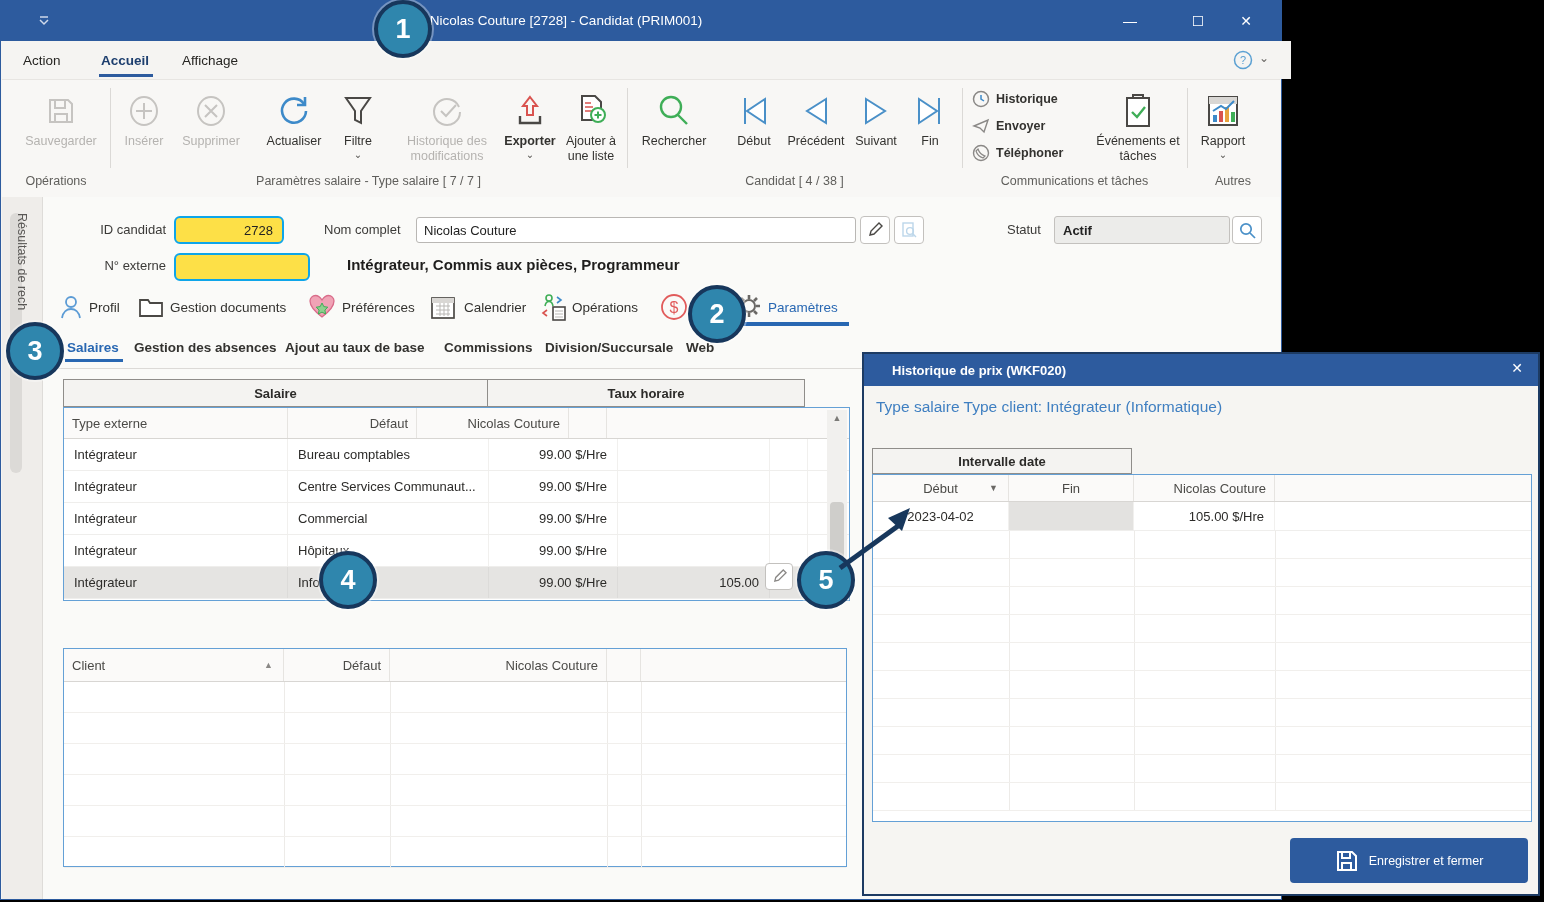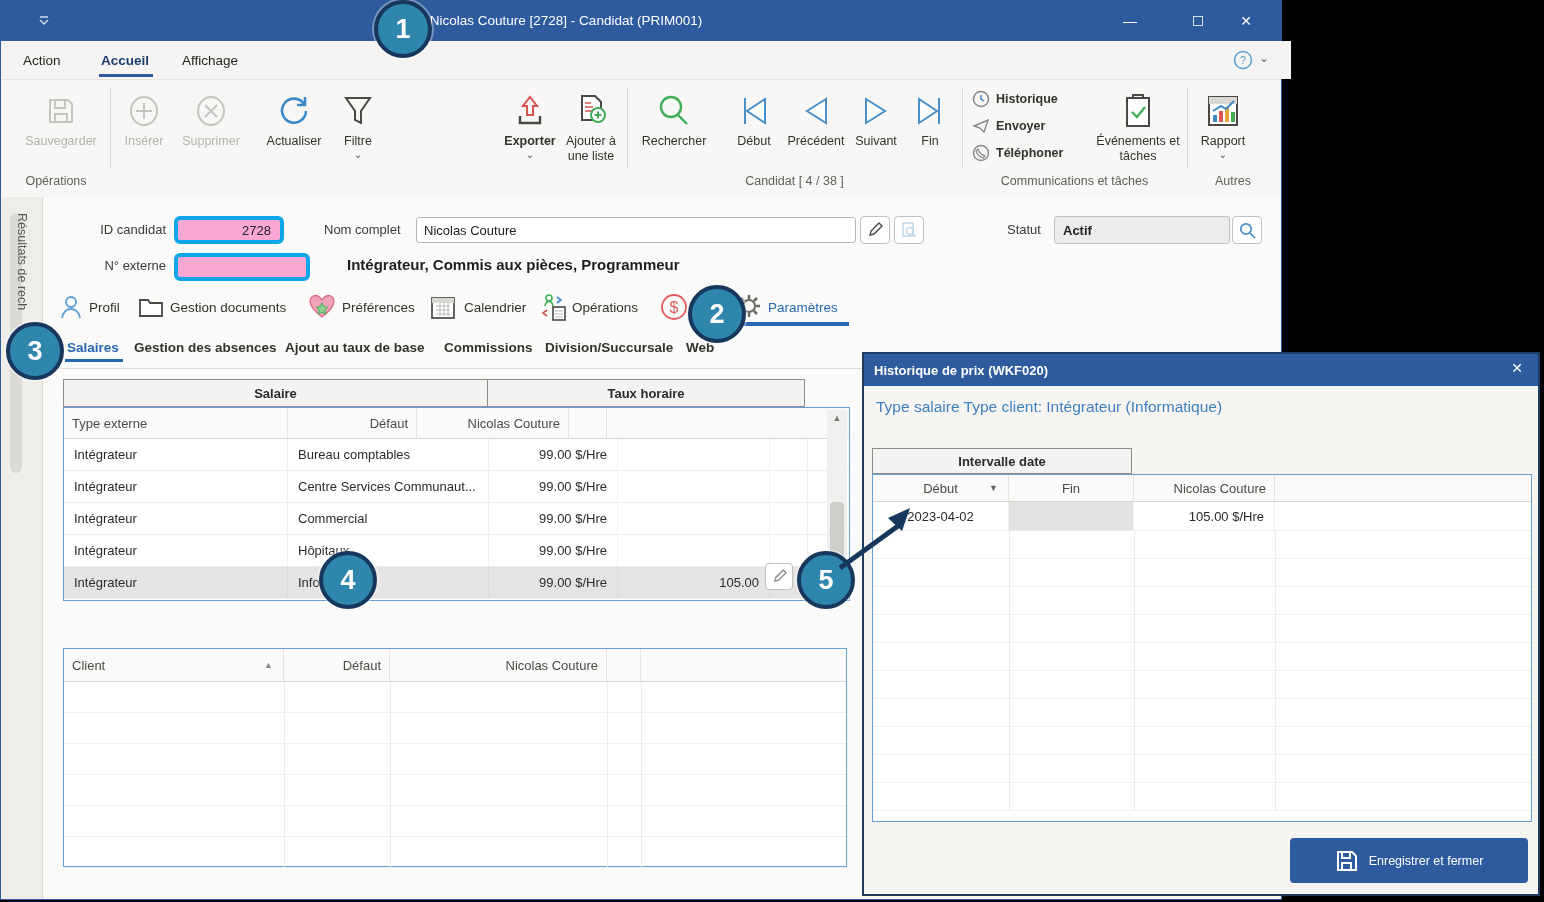--- a/index.html
+++ b/index.html
@@ -25,21 +25,21 @@
   .bigbtn.dis{color:#b5b3b0;}
   .chev{font-size:10px;color:#55534f;line-height:10px;margin-top:1px;}
   .smbtn{display:flex;align-items:center;gap:6px;font-size:12.5px;color:#33322f;}
   
   #content{left:1px;top:196px;width:1278px;height:702px;background:#fafaf8;}
   #sidestrip{left:0;top:0;width:40px;height:702px;background:#efedea;border-right:1px solid #dedcd9;}
   #sidescroll{left:8px;top:16px;width:12px;height:260px;background:#dcdad7;border-radius:6px;}
   #sidelabel{left:13px;top:16px;writing-mode:vertical-rl;font-size:12.5px;color:#5a5856;}
   .flabel{font-size:13px;color:#3b3a38;}
   .field{box-sizing:border-box;font-size:13px;color:#222;display:flex;align-items:center;}
-  .field.blue{border:4px solid #0ea5e9;border-radius:6px;background:#f9a8d4;}
+  .field.blue{border:2px solid #0ea5e9;border-radius:6px;background:#fde047;}
   .field.gray{border:1px solid #c3c1be;border-radius:3px;background:#ececea;}
   .field.white{border:1px solid #b9b7b4;border-radius:3px;background:#fff;}
   .minibtn{box-sizing:border-box;background:#fff;border:1px solid #c3c1be;border-radius:4px;display:flex;align-items:center;justify-content:center;}
   .tablbl{font-size:13.5px;color:#33322f;}
   .tablbl.active{color:#2867b2;}
   .subtab{font-size:13.5px;color:#33322f;font-weight:bold;}
   .subtab.active{color:#2867b2;}
   
   .ghead{box-sizing:border-box;background:#f4f3f1;border:1px solid #8f8d8a;font-weight:bold;font-size:13px;color:#2c2b29;
          display:flex;align-items:center;justify-content:center;text-align:right;}
@@ -56,21 +56,21 @@
   .drow.selected .cell{border-right-color:#dcdbd9;}
   .muted{color:#8f8e8b;}
   .erow{box-sizing:border-box;border-bottom:1px solid #f1efec;}
   
   .sbar{background:#f1f0ee;}
   .sthumb{background:#cfcecb;border-radius:4px;}
   .sarrow{color:#7b7a77;font-size:9px;text-align:center;line-height:16px;}
   
   #dialog{left:862px;top:352px;width:678px;height:544px;background:#f6f5f2;border:2px solid #1d3b63;box-sizing:border-box;}
   #dlg-titlebar{left:0;top:0;width:674px;height:32px;background:#2d5b9e;display:flex;align-items:center;}
-  #dlg-title{padding-left:10px;color:#fff;font-size:13px;font-weight:bold;}
+  #dlg-title{padding-left:28px;color:#fff;font-size:13px;font-weight:bold;}
   #dlg-close{position:absolute;right:10px;top:6px;width:22px;height:20px;color:#fff;font-size:14px;text-align:center;}
   #dlg-heading{left:12px;top:44px;font-size:15.5px;color:#3f7fc1;}
   .dlgbtn{box-sizing:border-box;display:flex;align-items:center;justify-content:center;gap:10px;font-size:12.5px;}
   #dlg-btn-remove{background:#fff;border:1px solid #c7c5c2;border-radius:6px;color:#33322f;}
   #dlg-btn-save{background:#2d5b9e;border-radius:4px;color:#fff;}
   
   .co{width:50px;height:50px;border-radius:50%;background:#2f86ad;border:4px solid #17375c;color:#fff;
       font-weight:bold;font-size:27px;display:flex;align-items:center;justify-content:center;
       box-shadow:0 0 0 2px rgba(255,255,255,.35);}
 </style>
@@ -151,20 +151,29 @@
       </div>
       <div class="abs bigbtn" style="left:332px;width:48px">
         <div class="ic">
           <svg width="32" height="34" viewBox="0 0 32 34">
               <path d="M4 4h24L19 17v12l-6-3V17z" fill="none" stroke="#4a4845" stroke-width="2"></path>
             </svg>
         </div>
         <span>Filtre</span>
         <span class="chev">⌄</span>
       </div>
+      <div class="abs bigbtn dis" style="left:390px;width:110px">
+        <div class="ic">
+          <svg width="34" height="34" viewBox="0 0 34 34">
+              <path d="M29 13a13 13 0 1 0 1 5" fill="none" stroke="#c6c4c1" stroke-width="2"></path>
+              <path d="M11 17l5 5 10-11" fill="none" stroke="#c6c4c1" stroke-width="2"></path>
+            </svg>
+        </div>
+        <span>Historique des modifications</span>
+      </div>
       <div class="abs bigbtn" style="left:498px;width:60px">
         <div class="ic">
           <svg width="32" height="34" viewBox="0 0 32 34">
               <path d="M16 3l7 9h-4v9h-6v-9H9z" fill="none" stroke="#d9534f" stroke-width="2"></path>
               <path d="M6 22v7h20v-7" fill="none" stroke="#4a4845" stroke-width="2.4"></path>
             </svg>
         </div>
         <span style="font-weight:bold">Exporter</span>
         <span class="chev">⌄</span>
       </div>
@@ -172,20 +181,21 @@
         <div class="ic">
           <svg width="34" height="36" viewBox="0 0 34 36">
               <path d="M8 3h13l6 6v18H8z" fill="#fff" stroke="#4a4845" stroke-width="2"></path>
               <path d="M11 10h6M11 14h8M11 18h8" stroke="#d9534f" stroke-width="1.6"></path>
               <circle cx="24" cy="22" r="7" fill="#fff" stroke="#3fae57" stroke-width="2"></circle>
               <path d="M24 18.5v7M20.5 22h7" stroke="#3fae57" stroke-width="2"></path>
             </svg>
         </div>
         <span>Ajouter à une liste</span>
       </div>
+      <div class="abs grplbl" style="left:108px;width:517px">Paramètres salaire - Type salaire [ 7 / 7 ]</div>
 
       <div class="abs bigbtn" style="left:632px;width:80px">
         <div class="ic">
           <svg width="36" height="36" viewBox="0 0 36 36">
               <circle cx="15" cy="14" r="10" fill="none" stroke="#3fae57" stroke-width="2.4"></circle>
               <path d="M22 22l9 9" stroke="#3fae57" stroke-width="2.4"></path>
             </svg>
         </div>
         <span>Rechercher</span>
       </div>

